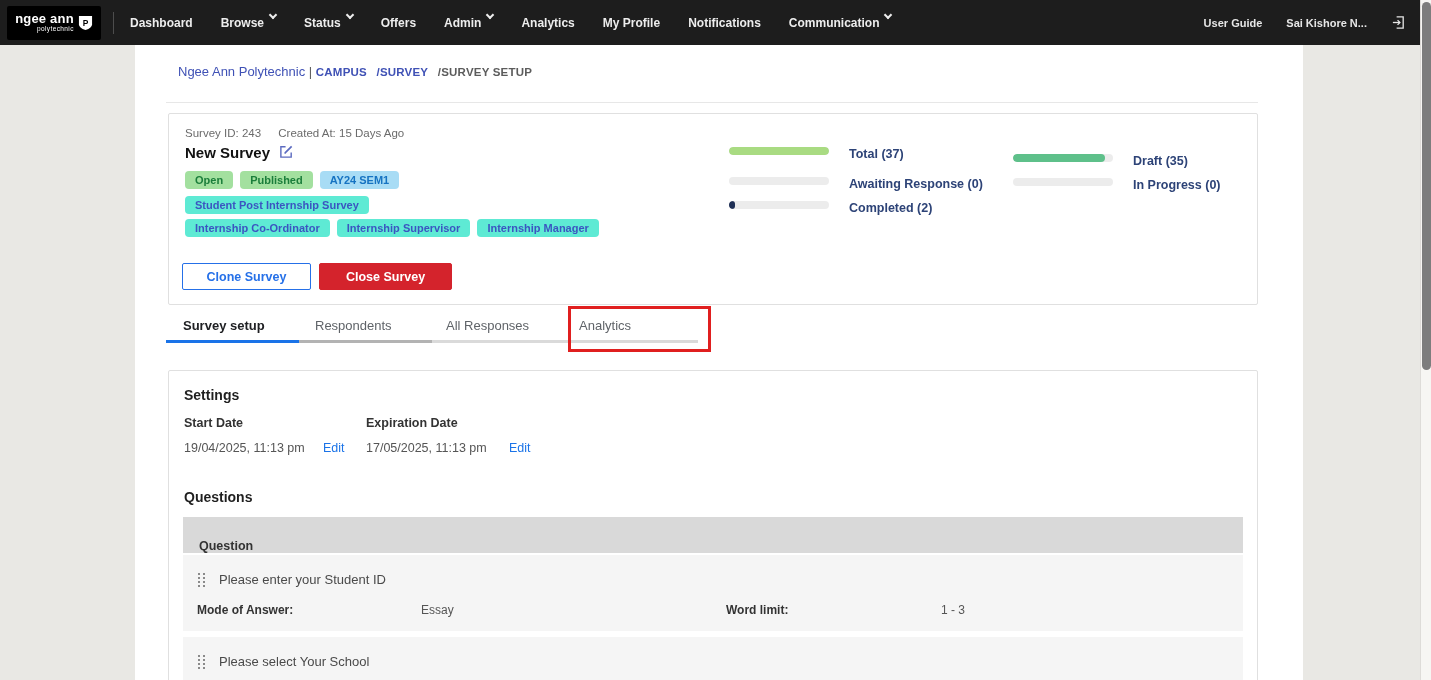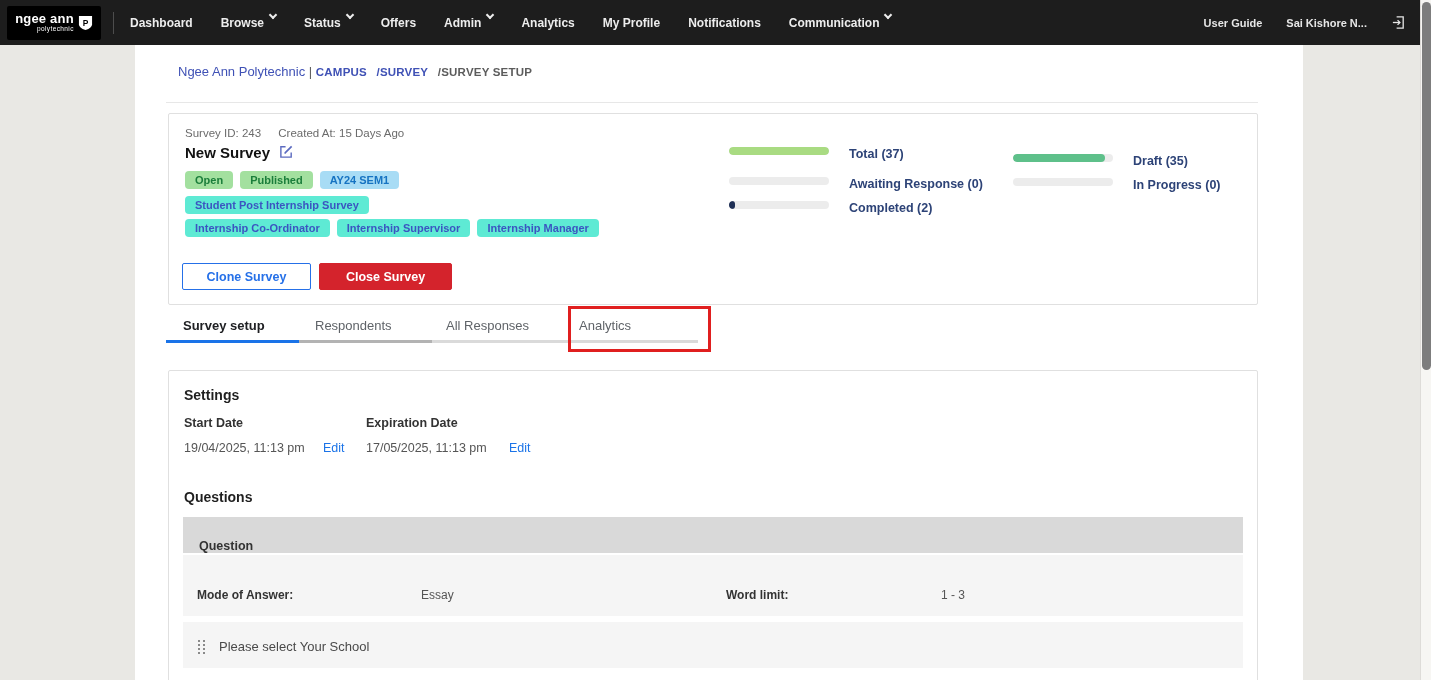--- a/index.html
+++ b/index.html
@@ -252,20 +252,35 @@
     <div class="edit-link" style="left:340px;top:70px">Edit</div>
 
     <div class="sec-heading" style="left:15px;top:118px">Questions</div>
 
     <div class="q-table">
       <div class="q-header">
         <span>Question</span>
       </div>
 
       <div class="q-block">
+        <div class="q-line">
+          <span class="drag-handle">
+            <svg width="8" height="14" viewBox="0 0 8 14" fill="#8a8a8a">
+              <rect x="0" y="0" width="2" height="2"></rect>
+                <rect x="5" y="0" width="2" height="2"></rect>
+              <rect x="0" y="4" width="2" height="2"></rect>
+                <rect x="5" y="4" width="2" height="2"></rect>
+              <rect x="0" y="8" width="2" height="2"></rect>
+                <rect x="5" y="8" width="2" height="2"></rect>
+              <rect x="0" y="12" width="2" height="2"></rect>
+                <rect x="5" y="12" width="2" height="2"></rect>
+            </svg>
+          </span>
+          <span class="q-text">Please enter your Student ID</span>
+        </div>
         <div class="q-meta">
           <span class="lab">Mode of Answer:</span>
           <span class="val">Essay</span>
           <span class="lab">Word limit:</span>
           <span class="val">1 - 3</span>
         </div>
       </div>
 
       <div class="q-block" style="margin-top:6px">
         <div class="q-line">

